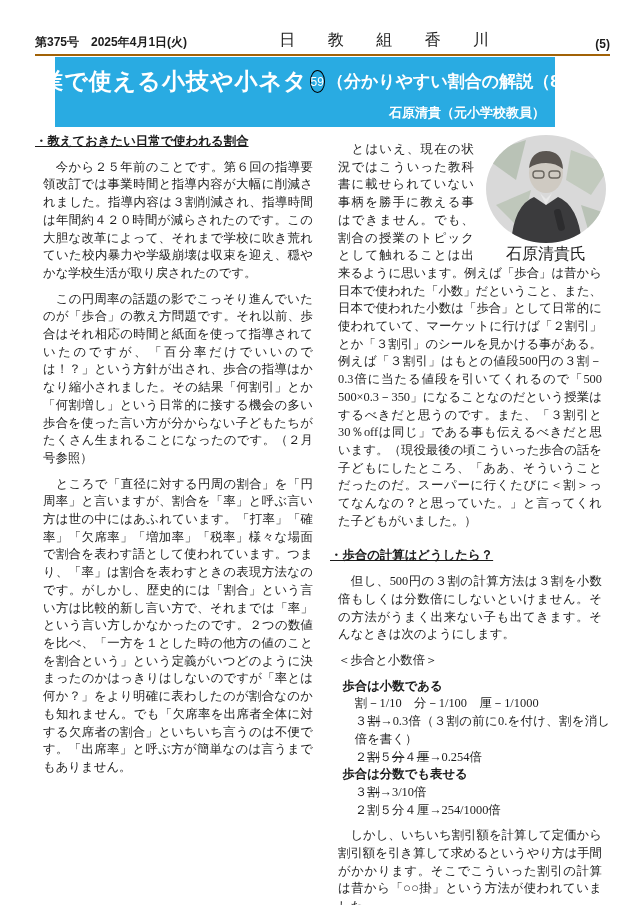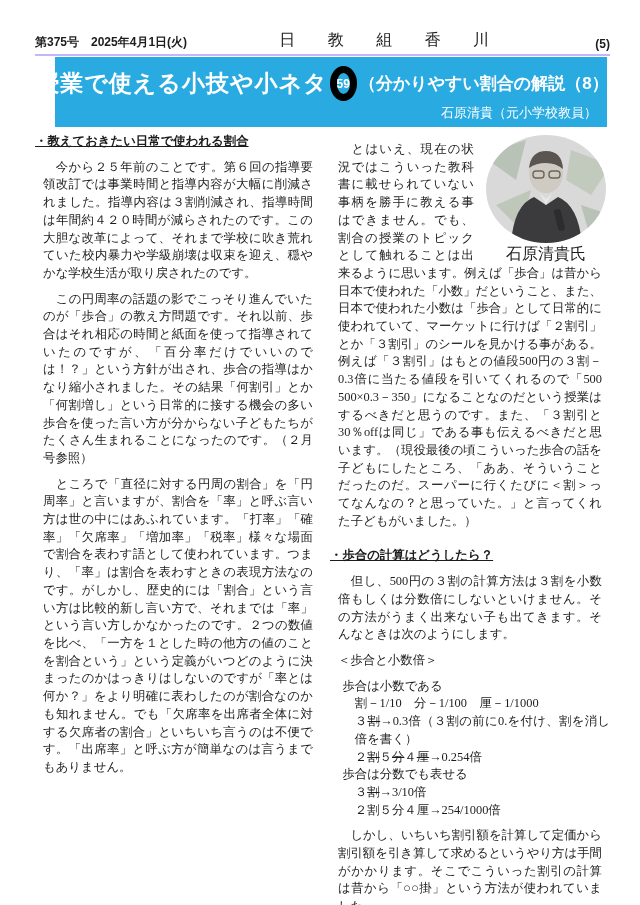--- a/index.html
+++ b/index.html
@@ -5,65 +5,65 @@
   html,body{margin:0;padding:0;}
   body{
     width:640px;height:905px;background:#ffffff;position:relative;
     font-family:"Liberation Serif","DejaVu Serif",serif;
     color:#1c1c1c;overflow:hidden;
   }
   
   .header{
     position:absolute;top:30px;left:35px;width:575px;
     display:flex;align-items:flex-end;justify-content:space-between;
-    border-bottom:2px solid #c4b5fd;padding-bottom:3px;
+    border-bottom:2px solid #a16207;padding-bottom:3px;
     font-family:"Liberation Sans","DejaVu Sans",sans-serif;
   }
   .header .issue{font-size:12px;font-weight:bold;white-space:pre;}
   .header .center{font-size:16px;font-weight:normal;letter-spacing:14px;}
   .header .pageno{font-size:12px;font-weight:bold;}
   
   .banner{
-    position:absolute;top:57px;left:55px;width:552px;height:70px;
+    position:absolute;top:57px;left:55px;width:500px;height:70px;
     background:#29abe2;color:#fff;
     font-family:"Liberation Sans","DejaVu Sans",sans-serif;
   }
   .banner .titleline{
     position:absolute;top:9px;left:0;width:100%;
     display:flex;align-items:center;justify-content:center;
     font-weight:bold;white-space:nowrap;
   }
   .banner .t-main{font-size:23px;letter-spacing:1px;}
   .banner .t-num{
     display:inline-flex;align-items:center;justify-content:center;
-    width:21px;height:21px;border:7px solid #000000;border-radius:50%;
-    font-size:12px;font-weight:bold;margin:0 2px;
+    width:21px;height:21px;border:1px solid #000000;border-radius:50%;
+    font-size:12px;font-weight:normal;margin:0 2px;
   }
   .banner .t-sub{font-size:17px;}
   .banner .byline{
-    position:absolute;bottom:5px;right:10px;font-size:13px;font-weight:400;
+    position:absolute;bottom:5px;right:10px;font-size:13px;font-weight:700;
   }
   
   .col{
     position:absolute;top:133px;
     font-size:12.4px;line-height:17.7px;text-align:justify;
   }
   .col-left{left:35px;width:286px;}
   .col-right{left:330px;width:280px;}
   .para{margin:8px;}
   .h-bold{
     font-family:"Liberation Sans","DejaVu Sans",sans-serif;
     font-weight:bold;margin:0;text-decoration:underline;
   }
   .h-gap{margin-top:17px;}
   .inline-bold{
     font-family:"Liberation Sans","DejaVu Sans",sans-serif;
     font-weight:bold;
   }
-  .ind1{padding-left:1em;margin:0;}
+  .ind1{padding-left:1em;margin:0;font-weight:bold;}
   .ind2{padding-left:2em;margin:0;}
   .strike{text-decoration:line-through;}
   
   .photo-box{
     float:right;width:128px;margin:0 0 2px 8px;text-align:center;
   }
   .photo-oval{
     width:120px;height:108px;margin:2px auto 4px auto;border-radius:50%;
     overflow:hidden;display:block;
   }

